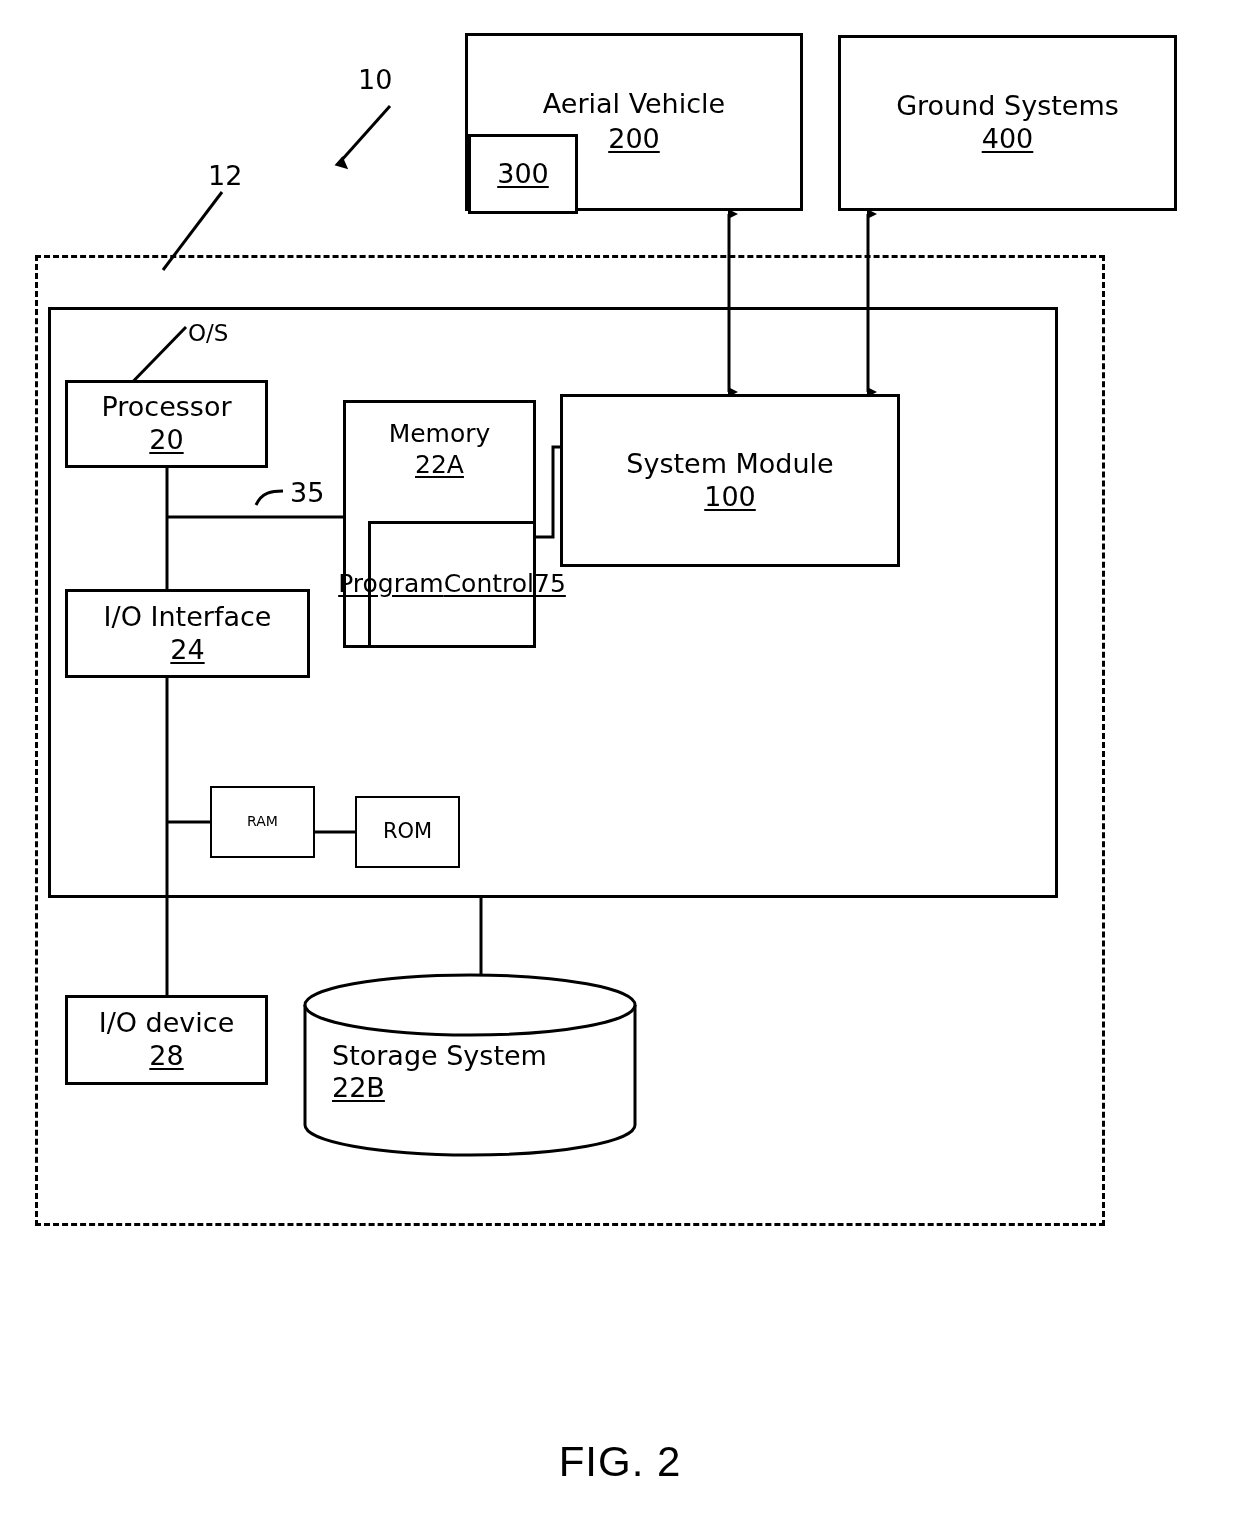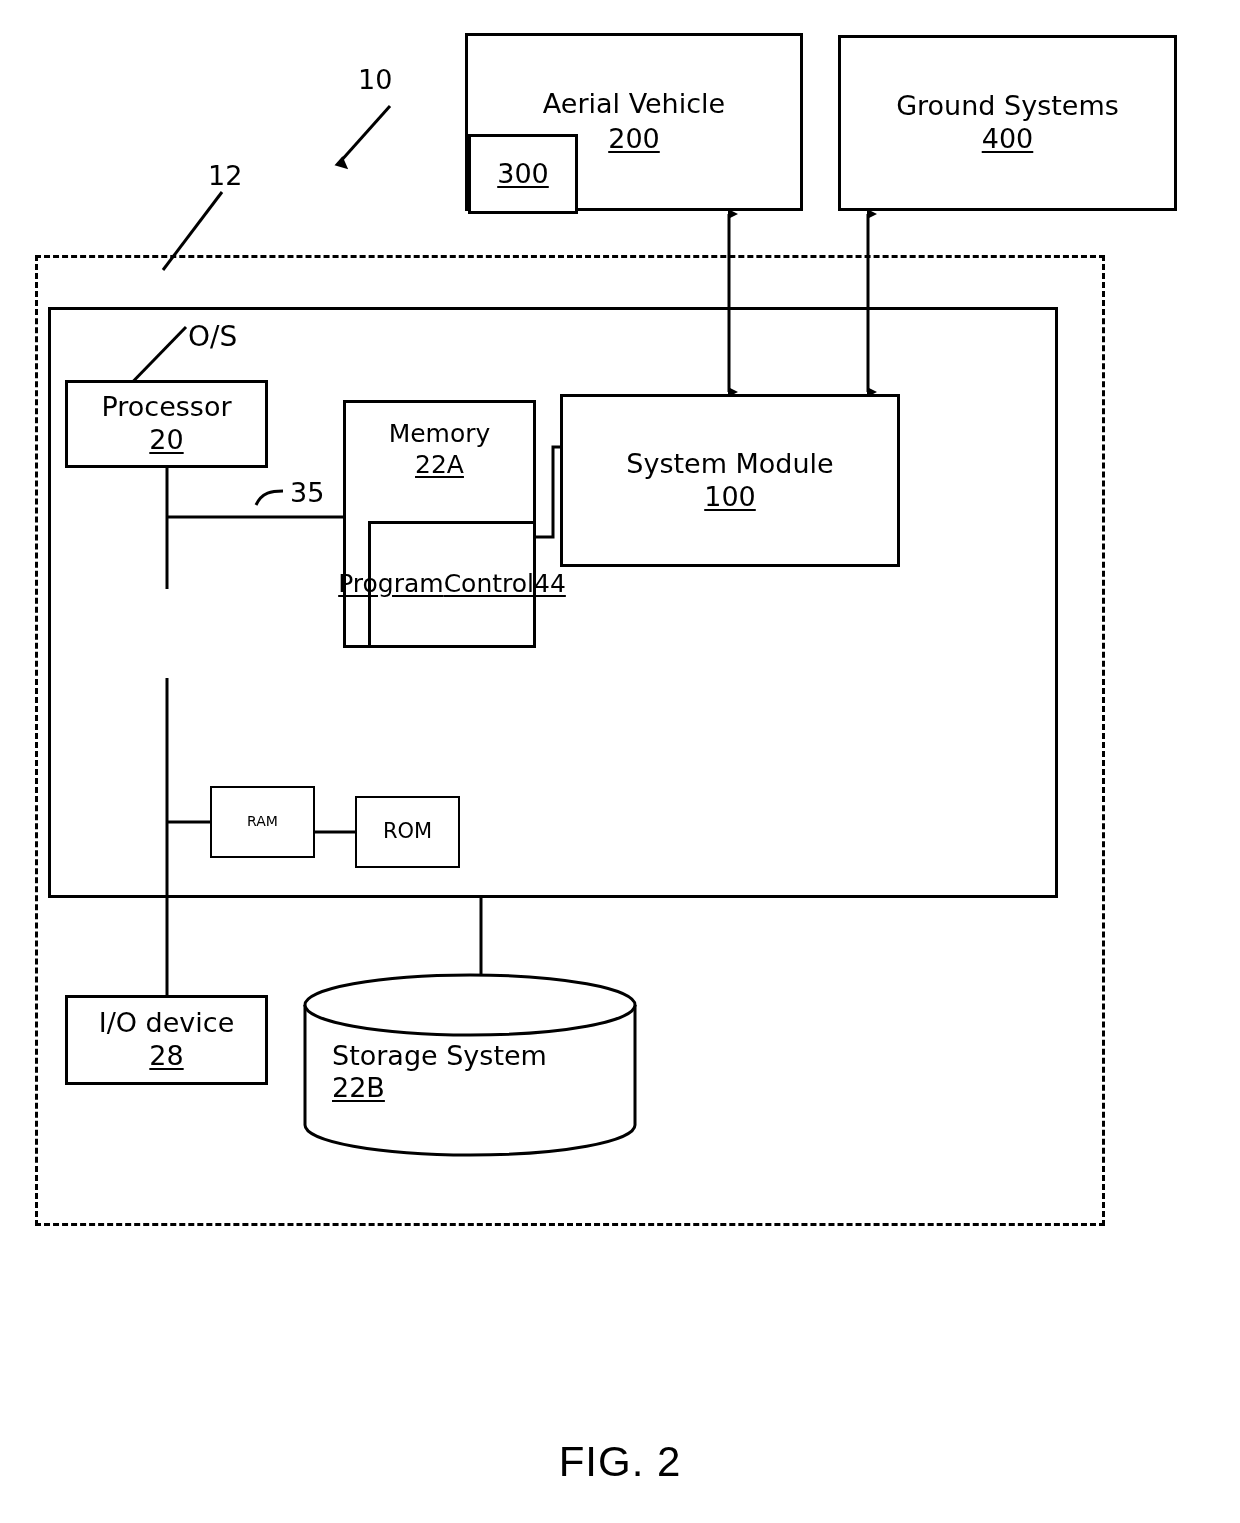--- a/index.html
+++ b/index.html
@@ -112,21 +112,21 @@
     left: 332px; top: 1040px;
     font-size: 27px;
     text-align: left;
     line-height: 1.2;
     white-space: nowrap;
   }
   #storage-label .num { text-align: left; }
 
   #ref-10 { left: 358px; top: 64px; font-size: 27px; }
   #ref-12 { left: 208px; top: 160px; font-size: 27px; }
-  #ref-os { left: 188px; top: 320px; font-size: 28px; }
+  #ref-os { left: 188px; top: 320px; font-size: 23px; }
   #ref-26 { left: 290px; top: 477px; font-size: 27px; }
   #fig-caption {
     position: absolute;
     left: 0; top: 1438px; width: 1240px;
     text-align: center;
     font-size: 42px;
     font-family: "Liberation Sans", sans-serif;
     letter-spacing: 1px;
   }
 </style>
@@ -230,28 +230,32 @@
   </div>
 
   <div class="node" id="memory-box">
     <span class="lbl">Memory</span>
     <span class="num">22A</span>
   </div>
 
   <div id="program-control-box">
     <span class="lbl">Program</span>
     <span class="lbl">Control</span>
-    <span class="num">44</span>
+    <span class="num">75</span>
   </div>
 
   <div class="node" id="system-module-box">
     <span class="lbl">System Module</span>
     <span class="num">100</span>
   </div>
 
+  <div class="node" id="io-interface-box">
+    <span class="lbl">I/O Interface</span>
+    <span class="num">24</span>
+  </div>
 
   <div class="node node-thin" id="ram-box">
     <span class="lbl">RAM</span>
   </div>
 
   <div class="node node-thin" id="rom-box">
     <span class="lbl">ROM</span>
   </div>
 
   <div class="node" id="io-device-box">

